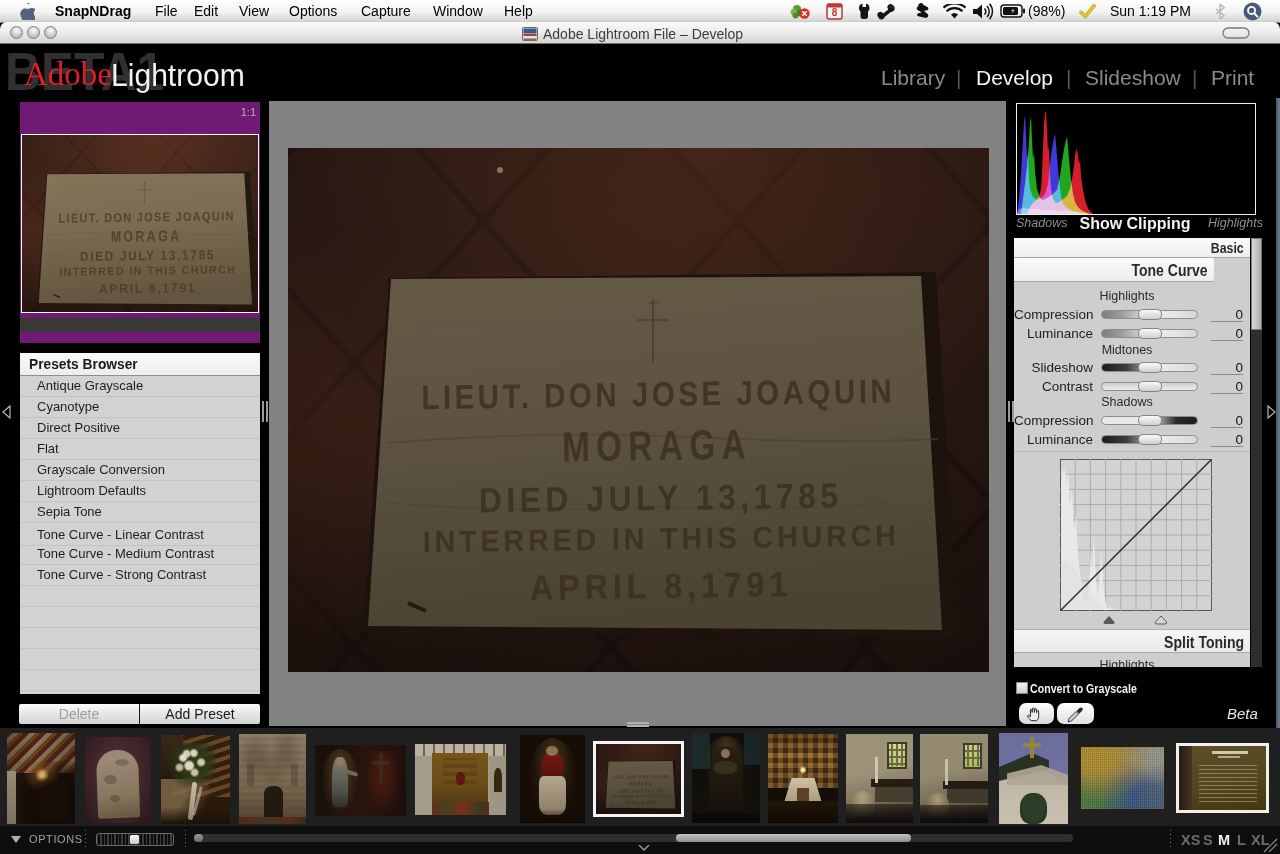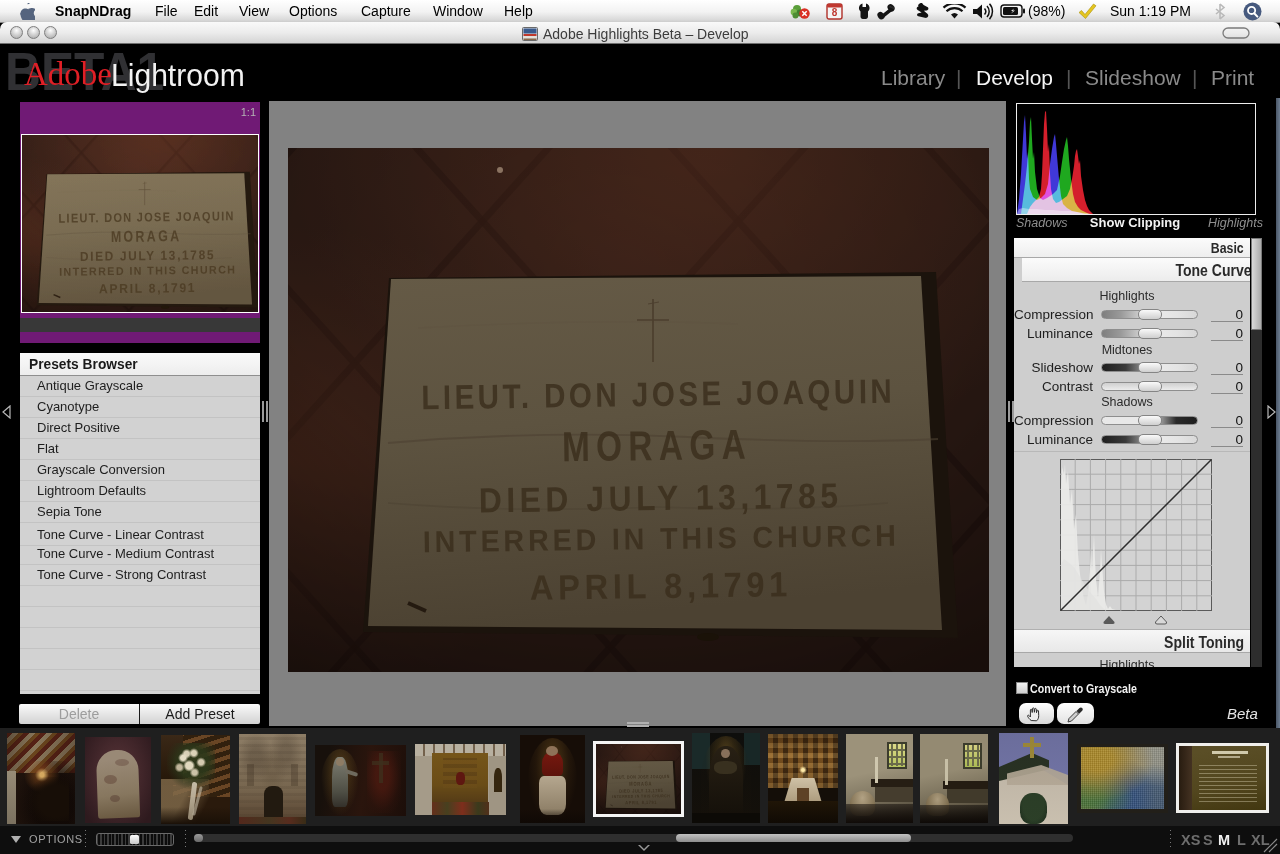--- a/index.html
+++ b/index.html
@@ -101,21 +101,21 @@
   <svg class="abs" style="left:1243px;top:2px" width="19" height="19" viewBox="0 0 19 19">
     <circle cx="9.5" cy="9.5" r="9" fill="#46597e"></circle>
     <circle cx="8.6" cy="8.4" r="3.6" fill="none" stroke="#fff" stroke-width="1.8"></circle>
     <path d="M11.2 11.2l3.2 3.4" stroke="#fff" stroke-width="2" stroke-linecap="round"></path>
   </svg>
 </div>
 <div id="titlebar" class="abs"></div>
 <div class="tl" style="left:10px;"></div>
 <div class="tl" style="left:27px;"></div>
 <div class="tl" style="left:44px;"></div>
-<div id="wtitle">Adobe Highlights Beta – Develop</div>
+<div id="wtitle">Adobe Lightroom File – Develop</div>
 <svg class="abs" style="left:522px;top:27px" width="16" height="14" viewBox="0 0 16 14">
   <rect x="0.5" y="0.5" width="15" height="13" rx="1" fill="#d8dce4" stroke="#6a6a6a"></rect>
   <rect x="1.5" y="1.5" width="13" height="5" fill="#3a5a8c"></rect>
   <rect x="1.5" y="7" width="13" height="2" fill="#c0392b"></rect>
   <rect x="1.5" y="9.5" width="13" height="1.5" fill="#e8e4d8"></rect>
   <rect x="1.5" y="11.5" width="13" height="1.5" fill="#8a6a4a"></rect>
 </svg>
 <svg class="abs" style="left:1222px;top:27px" width="28" height="12" viewBox="0 0 28 12">
     <rect x="1" y="1" width="26" height="10" rx="5" fill="none" stroke="#7a7a7a" stroke-width="1.3"></rect>
   </svg>
@@ -234,27 +234,27 @@
   <svg width="238" height="110" viewBox="0 0 238 110">
     <g>
       <path d="M0,110 L2,95 4,70 6,35 7,18 8,11 9,30 10,55 11,48 12,75 13,85 16,93 20,96 24,94 28,90 31,80 33,60 35,45 37,33 38,30 39,40 40,52 42,75 44,92 46,100 50,104 55,107 60,108 64,109 68,110 Z" fill="#4038d8" style="mix-blend-mode:screen"></path>
       <path d="M4,110 L6,95 8,80 10,62 12,38 13,18 14,13 15,35 16,55 17,48 18,68 20,85 23,94 26,96 30,94 36,90 40,86 43,72 45,58 47,45 49,36 50,33 51,42 52,55 54,75 56,90 58,98 61,103 64,106 68,108 72,110 Z" fill="#1fa81f" style="mix-blend-mode:screen"></path>
       <path d="M10,110 L13,103 16,99 19,96 22,93 24,85 25,70 26,45 27,20 28,8 29,7 30,25 31,48 32,40 33,70 34,85 36,95 39,99 42,98 46,95 50,92 53,85 55,75 57,62 58,52 59,47 60,45 61,52 62,60 63,56 64,72 66,86 68,96 70,102 72,106 74,108 76,110 Z" fill="#d41f2c" style="mix-blend-mode:screen"></path>
       <path d="M0,110 L2,105 6,104 12,105 20,105 28,106 36,106 44,107 52,107 60,108 66,109 70,109 74,110 Z" fill="#5e5e5e" style="mix-blend-mode:screen"></path>
     </g>
   </svg>
 </div>
 <div class="abs" style="left:1016px;top:216px;font-size:12.5px;font-style:italic;color:#8f8f8f;">Shadows</div>
-<div class="abs" style="left:1016px;top:215px;width:238px;text-align:center;font-size:13px;font-weight:bold;color:#f2f2f2;">Show&nbsp;Clipping</div>
+<div class="abs" style="left:1016px;top:215px;width:238px;text-align:center;font-size:16px;font-weight:bold;color:#f2f2f2;">Show&nbsp;Clipping</div>
 <div class="abs" style="left:1208px;top:216px;font-size:12.5px;font-style:italic;color:#8f8f8f;">Highlights</div>
 <div id="rightpanel" class="abs">
   <div class="abs" style="left:0;top:0;width:236px;height:20px;background:linear-gradient(#fbfbfb,#eeeeee);border-bottom:1px solid #a8a8a8;box-sizing:border-box;">
     <div class="abs" style="right:6px;top:2px;font-size:14.5px;font-weight:bold;color:#2a2a2a;transform:scaleX(0.85);transform-origin:right;">Basic</div>
   </div>
-  <div class="abs" style="left:0;top:20px;width:236px;height:24px;background:linear-gradient(#fbfbfb,#ececec);border-bottom:1px solid #a8a8a8;box-sizing:border-box;margin-left:8px;">
+  <div class="abs" style="left:0;top:20px;width:200px;height:24px;background:linear-gradient(#fbfbfb,#ececec);border-bottom:1px solid #a8a8a8;box-sizing:border-box;">
     <div class="abs" style="right:6px;top:3px;font-size:16.5px;font-weight:bold;color:#2a2a2a;transform:scaleX(0.85);transform-origin:right;">Tone Curve</div>
   </div>
   <div class="abs" style="left:0;top:51px;width:226px;text-align:center;font-size:12.5px;color:#2a2a2a;">Highlights</div>
   <div class="abs" style="left:0;top:105px;width:226px;text-align:center;font-size:12.5px;color:#2a2a2a;">Midtones</div>
   <div class="abs" style="left:0;top:157px;width:226px;text-align:center;font-size:12.5px;color:#2a2a2a;">Shadows</div>
   <div class="lbl" style="top:69px;">Compression</div>
   <div class="lbl" style="top:88px;">Luminance</div>
   <div class="lbl" style="top:122px;">Slideshow</div>
   <div class="lbl" style="top:141px;">Contrast</div>
   <div class="lbl" style="top:175px;">Compression</div>

